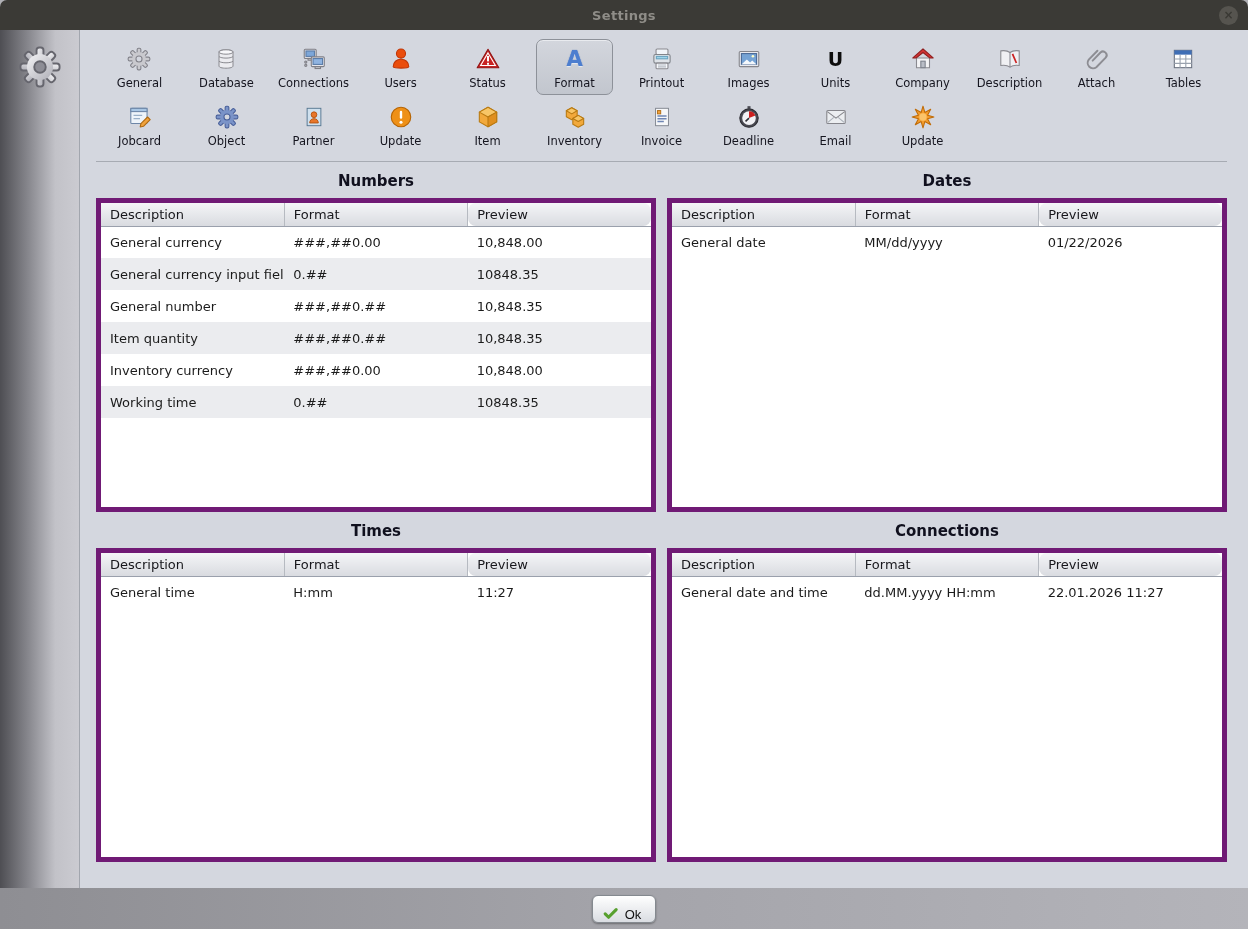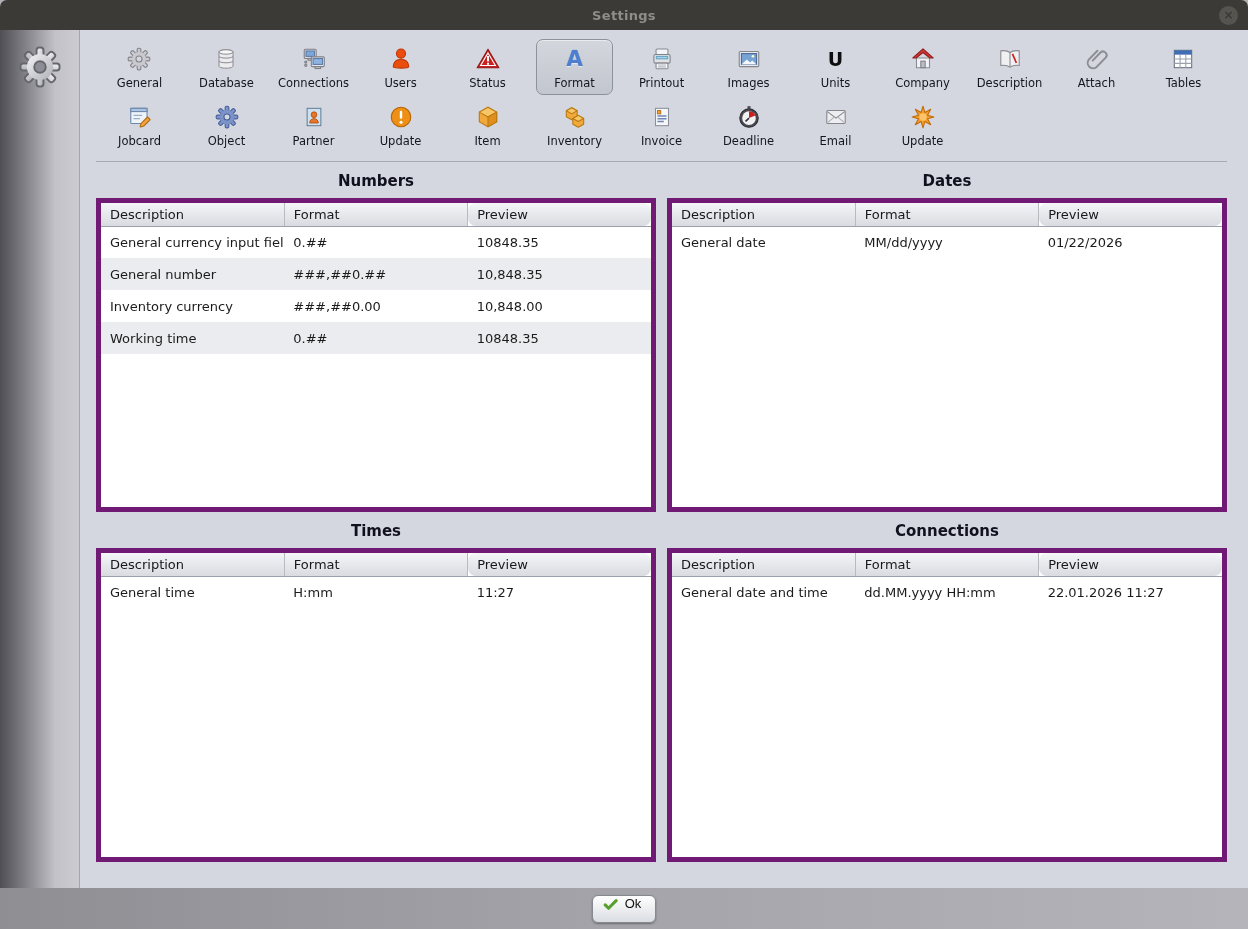--- a/index.html
+++ b/index.html
@@ -40,21 +40,21 @@
   table { width:100%; border-collapse:collapse; table-layout:fixed; font-size:13px; }
   thead th { height:23px; background:linear-gradient(180deg,#f4f5f7,#d9dbe0); border-bottom:1px solid #9aa0ac;
              border-right:1px solid #b6bac1; text-align:left; padding:0 9px; font-weight:normal; color:#17171c; }
   thead th:last-child { border-right:none;border-radius:8px; }
   tbody td { height:32px; padding:0 9px; color:#1b1b1b; overflow:hidden; white-space:nowrap; }
   tbody tr:nth-child(even) { background:#ebecef; }
 
   
   .footer { height:41px; flex:0 0 auto; background:linear-gradient(90deg,#8e8e93 0%,#a4a4aa 50%,#b4b4ba 100%);
             display:flex; align-items:center; justify-content:center; }
-  .ok-btn { display:flex; align-items:flex-start; gap:6px; height:28px; padding:0 14px 0 9px;
+  .ok-btn { display:flex; align-items:flex-end; gap:6px; height:28px; padding:0 14px 0 9px;
             border:1px solid #84898f; border-radius:6px; background:linear-gradient(180deg,#ffffff,#dadde2);
             box-shadow:0 1px 2px rgba(0,0,0,.35); font-size:13px; color:#101010; cursor:default; }
 </style>
 </head>
 <body>
 
 <div class="window">
 
   <div class="titlebar">
     <span class="title">Settings</span>
@@ -373,26 +373,36 @@
             <table>
               <thead>
                   <tr>
                 <th>Description</th>
                 <th>Format</th>
                 <th>Preview</th>
               </tr>
                 </thead>
               <tbody>
                   <tr>
+                    <td>General currency</td>
+                    <td>###,##0.00</td>
+                    <td>10,848.00</td>
+                  </tr>
+                  <tr>
                     <td>General currency input field</td>
                     <td>0.##</td>
                     <td>10848.35</td>
                   </tr>
                   <tr>
                     <td>General number</td>
+                    <td>###,##0.##</td>
+                    <td>10,848.35</td>
+                  </tr>
+                  <tr>
+                    <td>Item quantity</td>
                     <td>###,##0.##</td>
                     <td>10,848.35</td>
                   </tr>
                   <tr>
                     <td>Inventory currency</td>
                     <td>###,##0.00</td>
                     <td>10,848.00</td>
                   </tr>
                   <tr>
                     <td>Working time</td>

